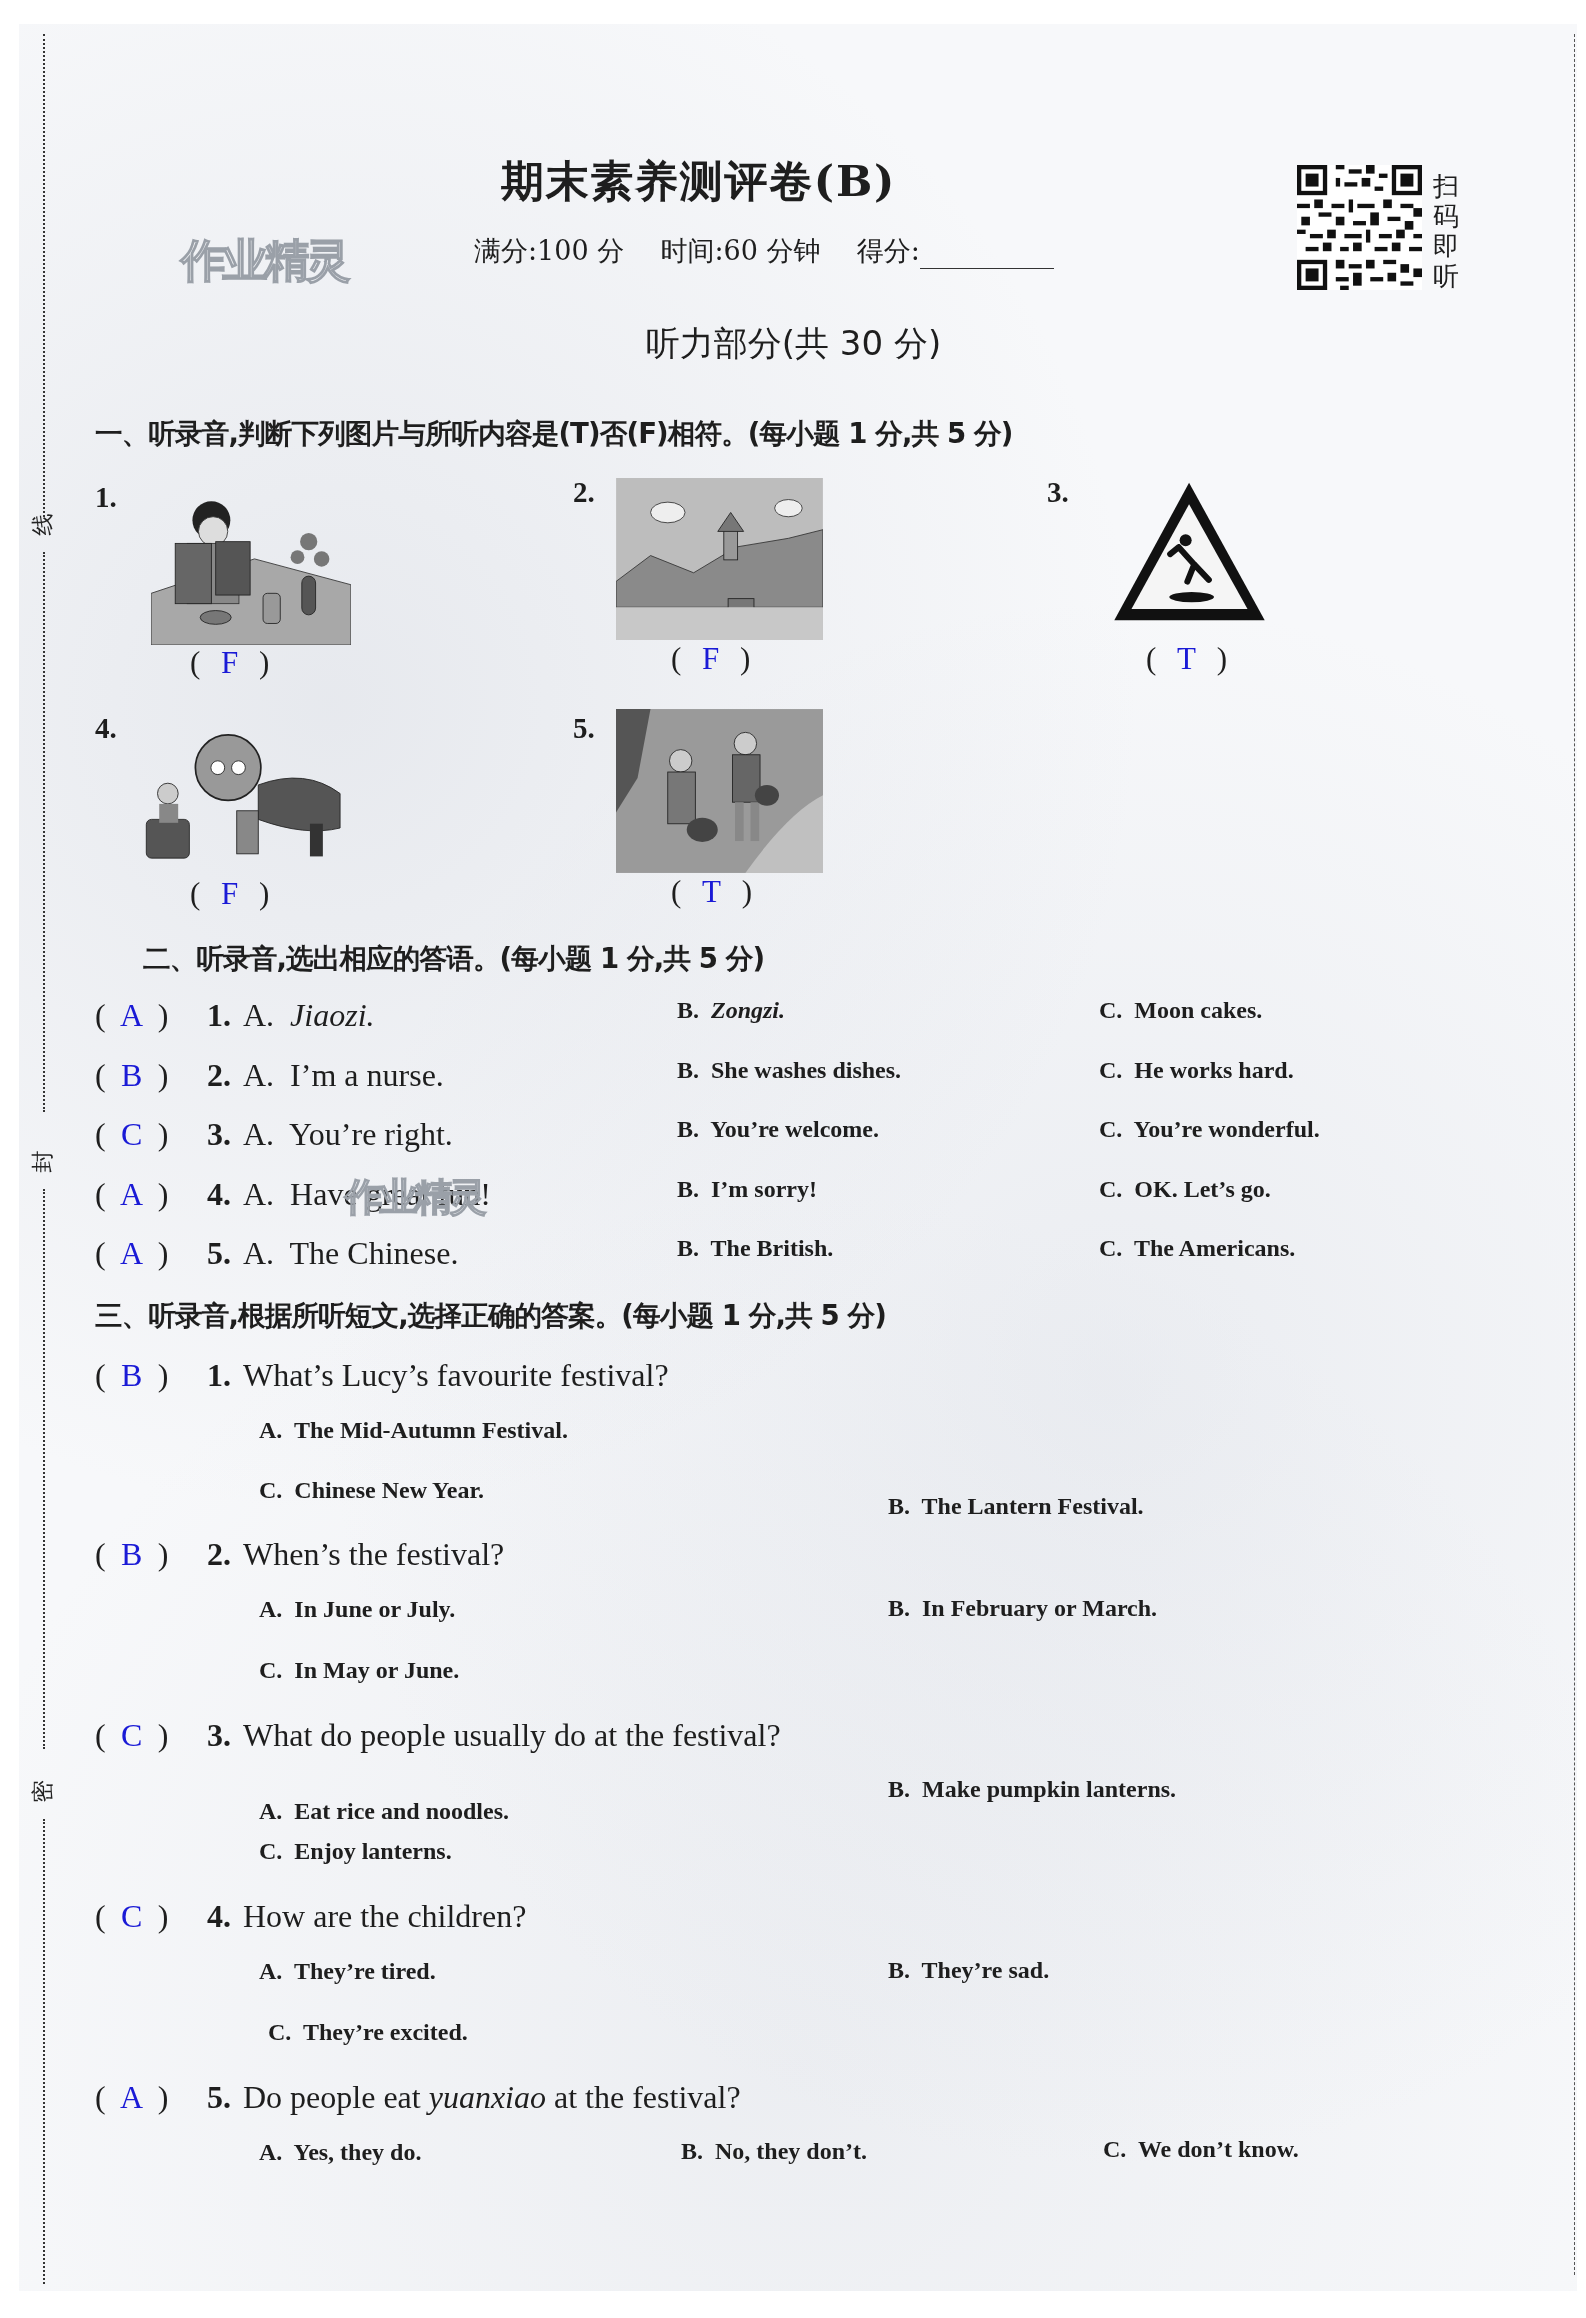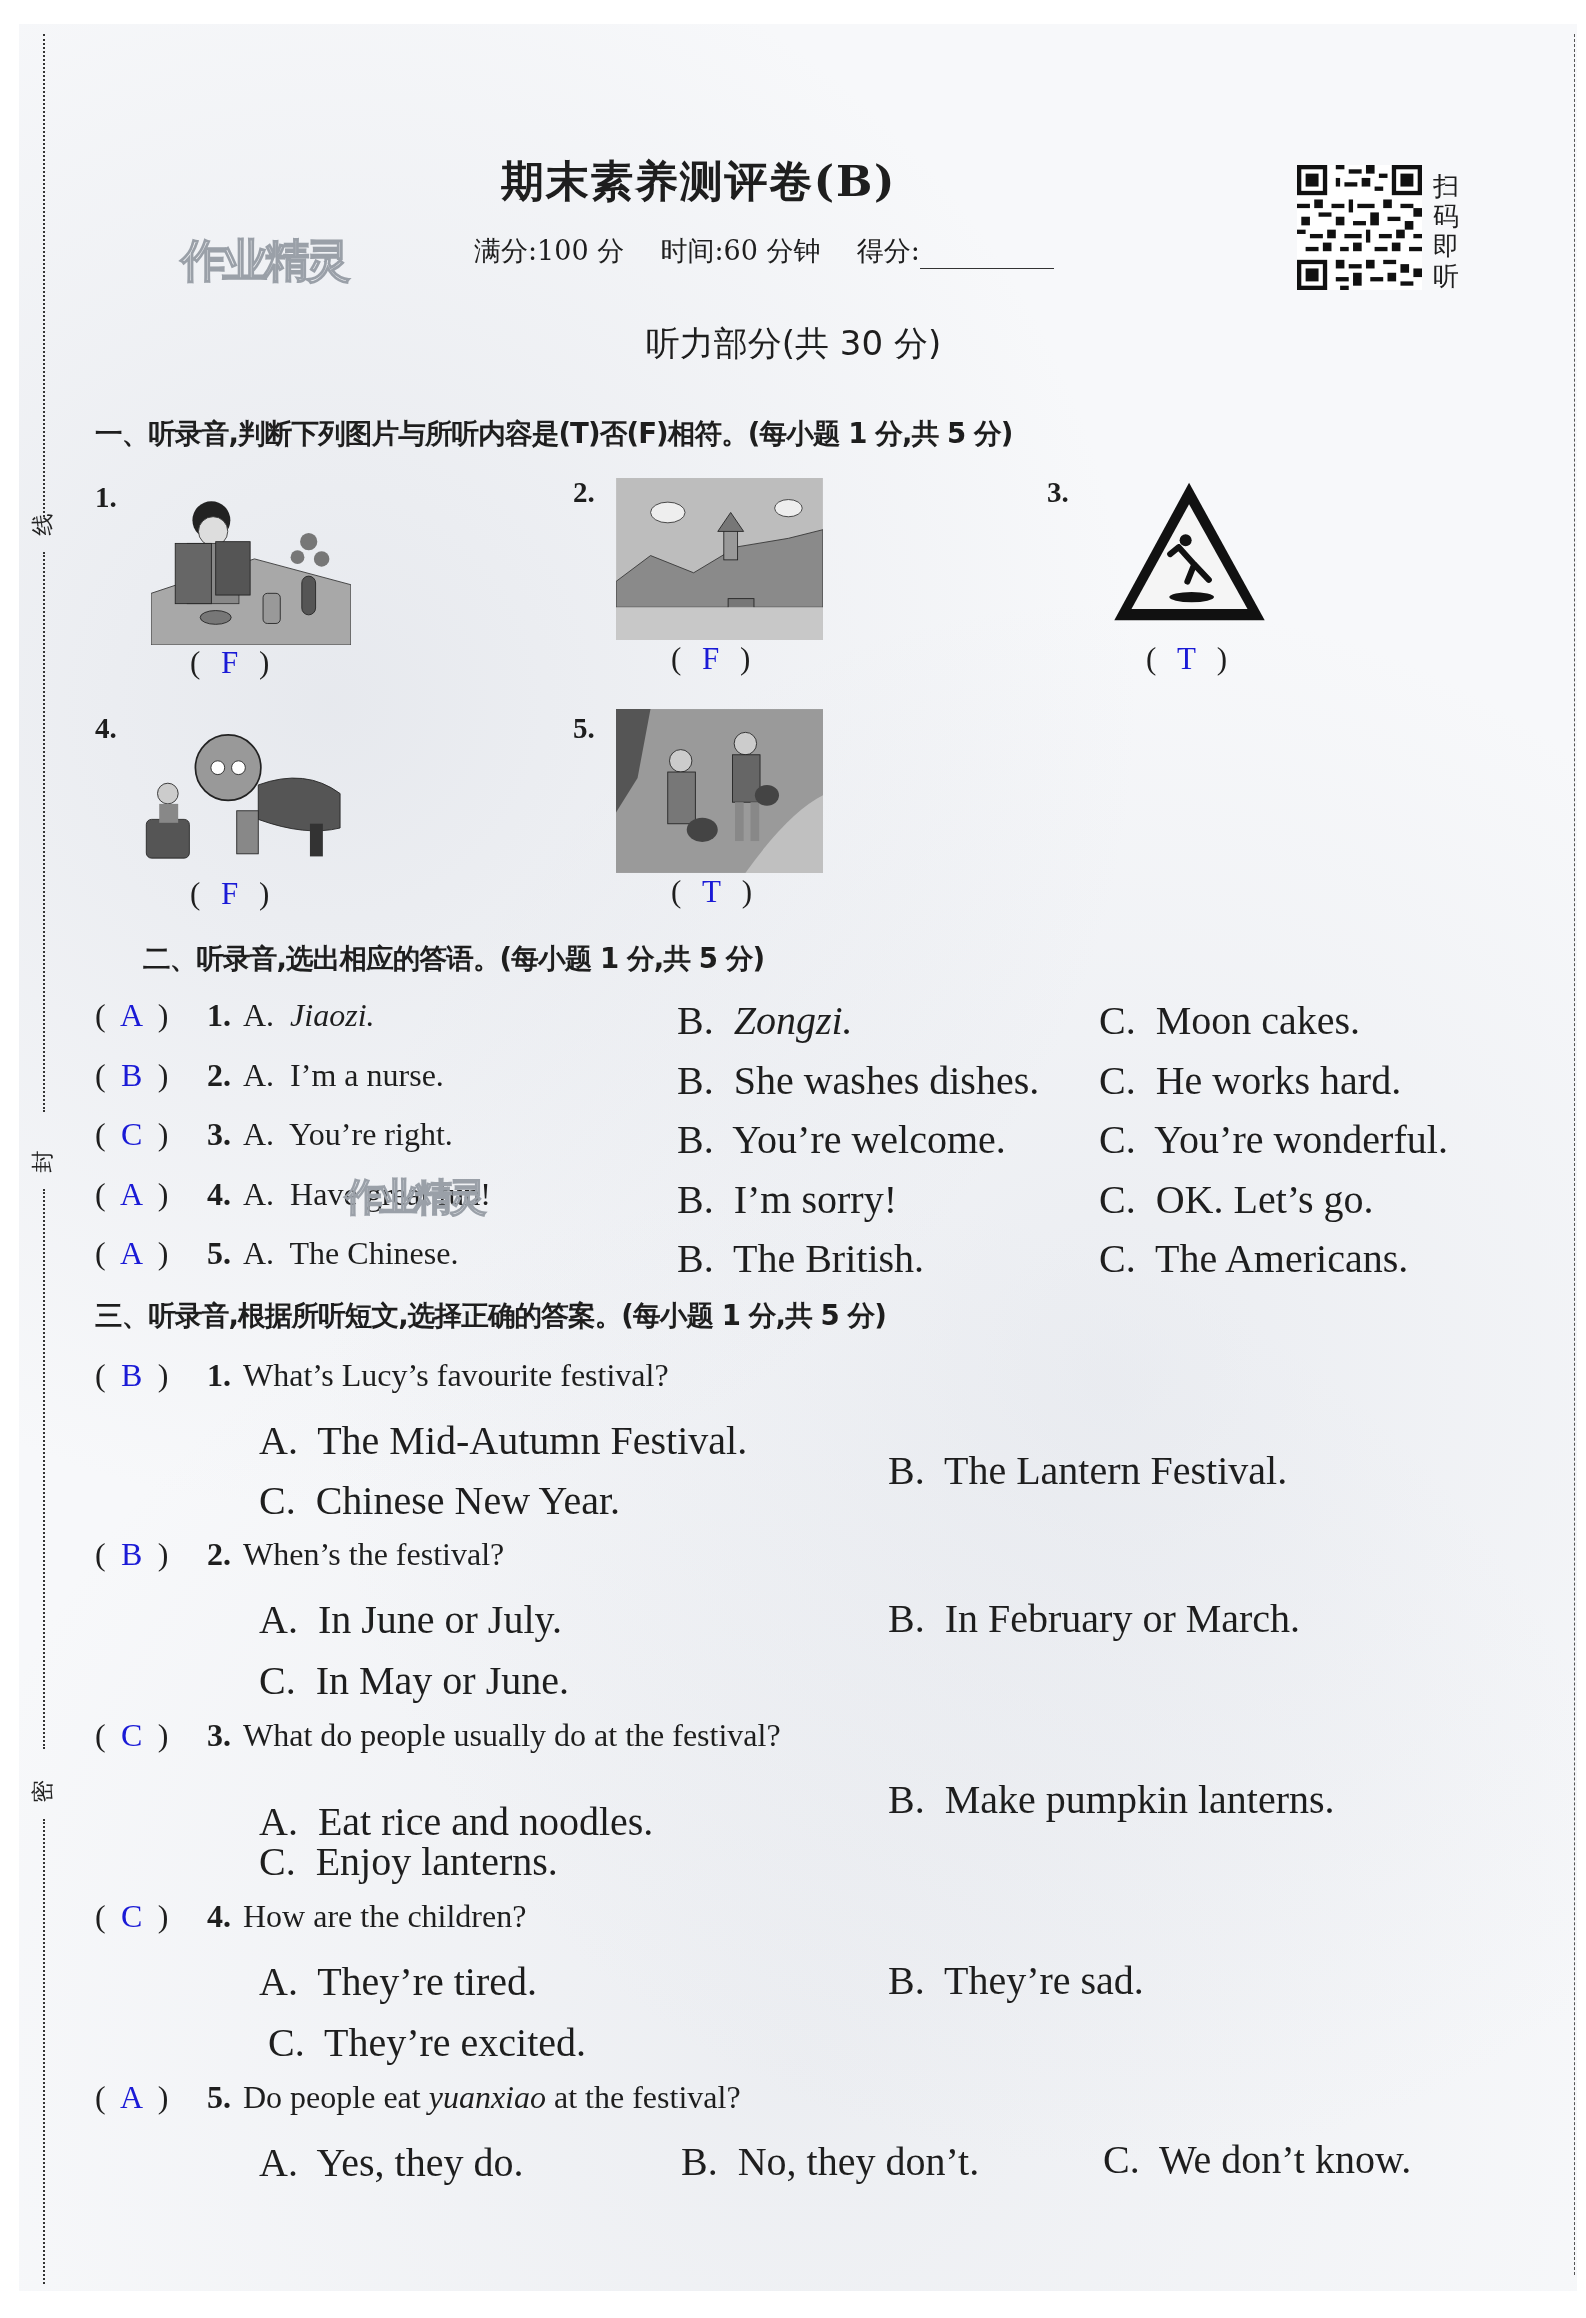--- a/index.html
+++ b/index.html
@@ -30,21 +30,21 @@
   .sec-head{position:absolute;left:95px;font-size:27.6px;font-weight:bold;font-family:"DejaVu Sans",sans-serif;
             letter-spacing:-0.9px;}
   .num{position:absolute;font-size:29px;font-weight:bold;}
   .pic{position:absolute;}
   .ans{position:absolute;font-size:31px;}
   .ans .blue{color:#1a1ad6;margin:0 20.7px;}
   .row{position:absolute;left:95px;font-size:32px;white-space:nowrap;}
   .paren{display:inline-block;width:112px;}
   .paren .blue{color:#1a1ad6;display:inline-block;width:52px;text-align:center;}
   .qnum{font-weight:bold;margin-right:12px;}
-  .opt{position:absolute;font-size:40px;white-space:nowrap;}
+  .opt{position:absolute;font-size:24px;white-space:nowrap;font-weight:bold;}
   i{font-style:italic;}
 </style>
 </head>
 <body>
 
 <div class="paper"></div>
 
 <div class="dotline" style="top:34px;height:483px;"></div>
 <div class="margin-char" style="top:509px;">线</div>
 <div class="dotline" style="top:552px;height:560px;"></div>
@@ -233,21 +233,21 @@
 </div>
 <div class="opt" style="left:677px;top:1235px;"><span>B.</span>&nbsp; <span>The British.</span></div>
 <div class="opt" style="left:1099px;top:1235px;"><span>C.</span>&nbsp; <span>The Americans.</span></div>
 
 <div class="sec-head" style="top:1297px;">三、听录音,根据所听短文,选择正确的答案。(每小题 1 分,共 5 分)</div>
 
 <div class="row" style="top:1357px;">
   <span class="paren"><span>(</span><span class="blue">B</span><span>)</span></span><span class="qnum">1.</span><span>What’s Lucy’s favourite festival?</span>
 </div>
 <div class="opt" style="left:259px;top:1417px;"><span>A.</span>&nbsp; <span>The Mid-Autumn Festival.</span></div>
-<div class="opt" style="left:888px;top:1447px;"><span>B.</span>&nbsp; <span>The Lantern Festival.</span></div>
+<div class="opt" style="left:888px;top:1493px;"><span>B.</span>&nbsp; <span>The Lantern Festival.</span></div>
 <div class="opt" style="left:259px;top:1477px;"><span>C.</span>&nbsp; <span>Chinese New Year.</span></div>
 
 <div class="row" style="top:1536px;">
   <span class="paren"><span>(</span><span class="blue">B</span><span>)</span></span><span class="qnum">2.</span><span>When’s the festival?</span>
 </div>
 <div class="opt" style="left:259px;top:1596px;"><span>A.</span>&nbsp; <span>In June or July.</span></div>
 <div class="opt" style="left:888px;top:1595px;"><span>B.</span>&nbsp; <span>In February or March.</span></div>
 <div class="opt" style="left:259px;top:1657px;"><span>C.</span>&nbsp; <span>In May or June.</span></div>
 
 <div class="row" style="top:1717px;">

